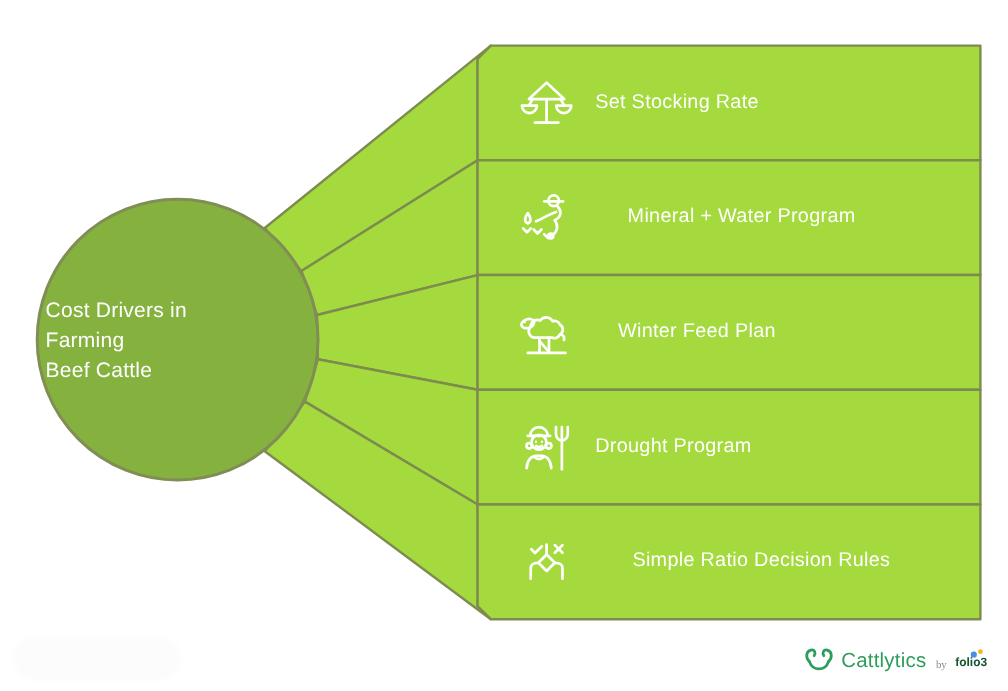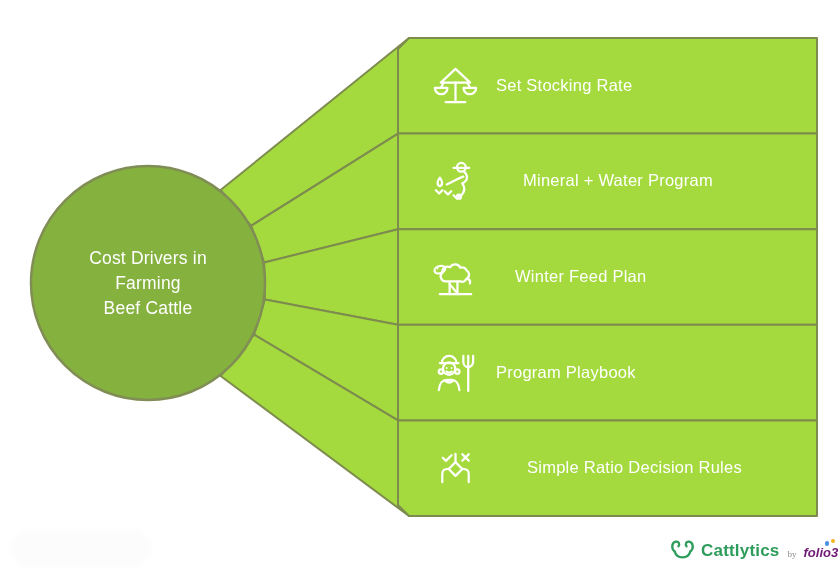--- a/index.html
+++ b/index.html
@@ -15,35 +15,35 @@
     position:absolute;left:398px;width:487px;height:95.6px;
     display:flex;align-items:center;box-sizing:border-box;padding-left:34px;gap:17px;
   }
   .row .ic{flex:0 0 auto;display:block;}
   .row .lbl{
     color:#ffffff;font-size:16.5px;font-weight:500;letter-spacing:0.25px;line-height:1.2;
   }
   .icon-svg{stroke:#ffffff;stroke-width:2.3;fill:none;stroke-linecap:round;stroke-linejoin:round;}
   .icon-fill{fill:#ffffff;stroke:none;}
   #circle-text{
-    position:absolute;left:38px;top:246px;width:220px;text-align:center;
+    position:absolute;left:38px;top:246px;width:220px;
     color:#ffffff;font-size:17.5px;font-weight:500;line-height:25px;letter-spacing:0.2px;
   }
   #circle-text span{display:block;}
   #watermark-blob{
     position:absolute;left:15px;top:534px;width:132px;height:29px;border-radius:15px;
     background:#FCFCFC;box-shadow:0 0 6px 4px #FCFCFC;
   }
   #logo{
     position:absolute;left:670px;top:537px;height:28px;
     display:flex;align-items:center;gap:6px;
   }
-  #brand-name{color:#2E9C5B;font-size:17px;font-weight:700;letter-spacing:0.2px;}
+  #brand-name{color:#2E9C5B;font-size:17px;font-weight:400;letter-spacing:0.2px;}
   #brand-by{color:#8a8a8a;font-size:9px;margin:6px 1px 0 2px;font-family:Liberation Serif, serif;}
-  #brand-folio{position:relative;color:#701a75;font-size:13px;font-weight:700;margin-top:3px;font-style:italic;}
+  #brand-folio{position:relative;color:#14532d;font-size:10px;font-weight:700;margin-top:3px;}
   #brand-folio .dot-blue{
     position:absolute;right:9px;top:-4px;width:4.5px;height:4.5px;border-radius:50%;background:#4B8FE2;
   }
   #brand-folio .dot-yellow{
     position:absolute;right:3.5px;top:-6px;width:3.8px;height:3.8px;border-radius:50%;background:#F6B51E;
   }
   .cattle-logo{stroke:#2E9C5B;stroke-width:2.2;fill:none;stroke-linecap:round;}
 </style>
 </head>
 <body>
@@ -124,21 +124,21 @@
       <circle class="icon-fill" cx="15" cy="19.5" r="1"></circle>
       <circle class="icon-fill" cx="20" cy="19.5" r="1"></circle>
       <path d="M15,23 q2.5,2.2 5,0"></path>
       <circle cx="9.2" cy="23" r="2.3"></circle>
       <circle cx="25.8" cy="23" r="2.3"></circle>
       <path d="M7,42 C7.5,35 11,31.5 15,31.5 H20 C24,31.5 27.5,35 28,42"></path>
       <path d="M13.5,32.5 q4,3.5 8,0"></path>
       <path d="M37,7 V43"></path>
       <path d="M32,7 V13 a5,5.5 0 0 0 10,0 V7"></path>
     </svg>
-    <span class="lbl">Program Playbook</span>
+    <span class="lbl">Drought Program</span>
   </div>
 
   <div class="row" style="top:420.4px;gap:48px;">
     <svg class="ic icon-svg" width="47" height="47" viewBox="0 0 48 48">
       <path d="M24,17.5 L31,24.5 L24,31.5 L17,24.5 Z"></path>
       <path d="M24,17.5 V9"></path>
       <path d="M11,13 l3.2,3.2 L20,10.5"></path>
       <path d="M31,9.5 l6.5,6.5 M37.5,9.5 l-6.5,6.5"></path>
       <path d="M17,24.5 C12,24.5 10.5,26 10.5,29.5 V38"></path>
       <path d="M31,24.5 C36,24.5 37.5,26 37.5,29.5 V38"></path>

